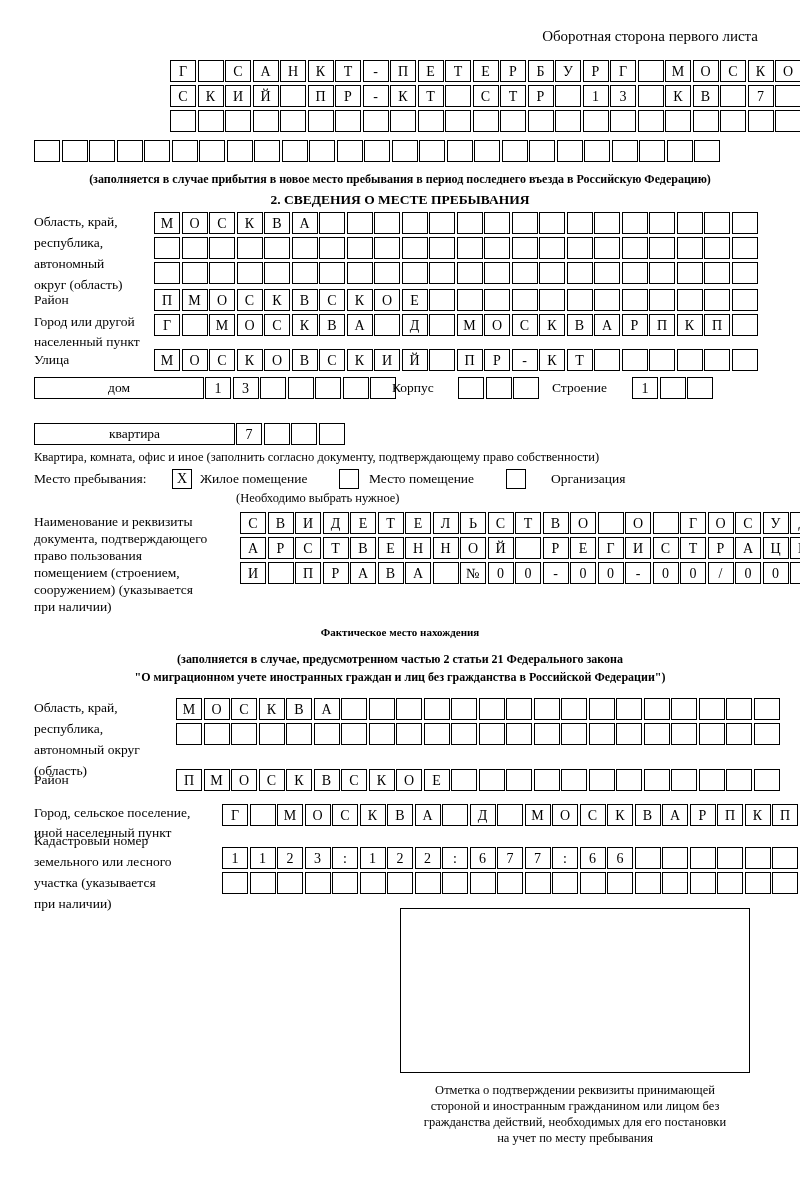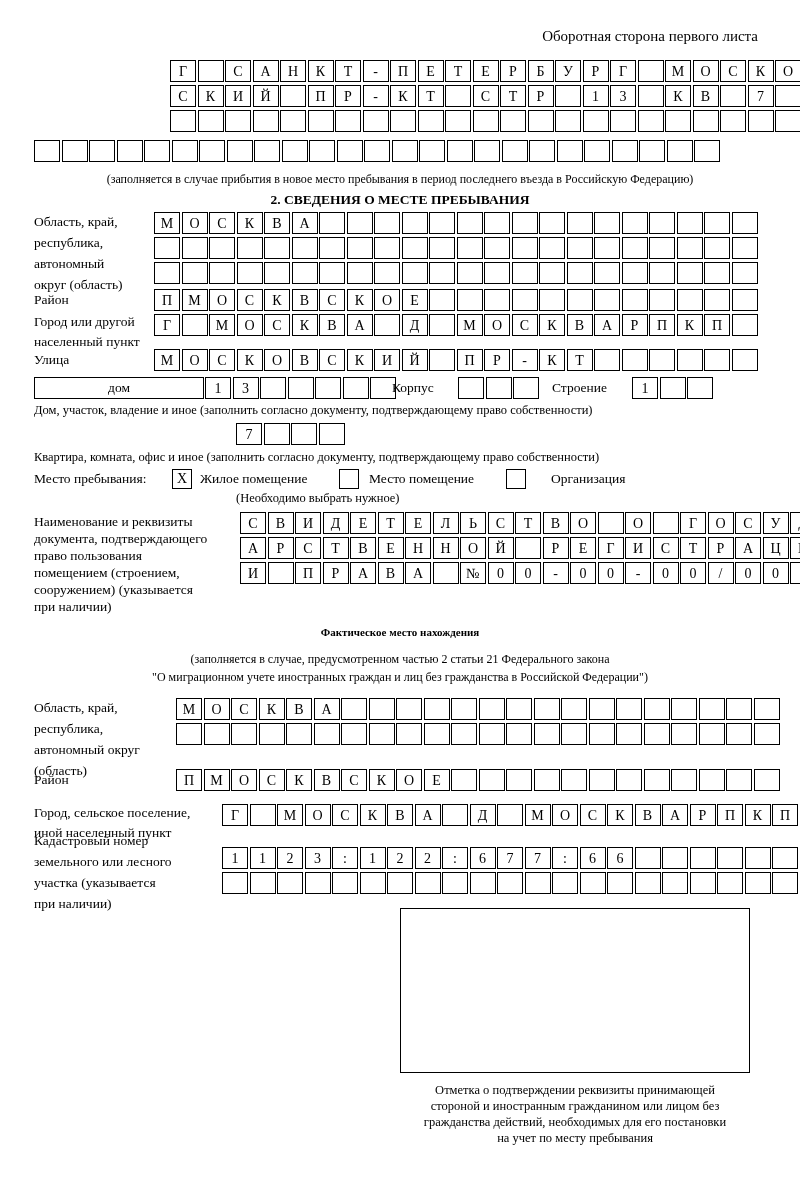--- a/index.html
+++ b/index.html
@@ -23,21 +23,21 @@
   .bx{
     width:26px;height:22px;
     border:1px solid #000;
     margin-right:1.5px;
     box-sizing:border-box;
     text-align:center;
     font-size:14px;
     line-height:21px;
     font-family:"Liberation Serif", serif;
   }
-  .center{position:absolute;text-align:center;width:100%;}
+  .center{position:absolute;text-align:center;width:100%;font-weight:bold;}
   .bold{font-weight:bold;}
   .note{font-size:12px;}
   .wideline{
     border:1px solid #000;box-sizing:border-box;
     height:22px;display:flex;align-items:center;justify-content:center;
     font-size:13.5px;
   }
   .chk{
     width:20px;height:20px;border:1px solid #000;box-sizing:border-box;
     text-align:center;font-size:14px;line-height:18px;display:inline-block;
@@ -338,22 +338,22 @@
       <div class="bx"></div>
       <div class="bx"></div>
     </div>
   <div class="lbl" style="position:absolute;left:552px;top:380px;">Строение</div>
   <div class="boxes" id="stroenie" style="position:absolute;left:632px;top:377px;">
       <div class="bx">1</div>
       <div class="bx"></div>
       <div class="bx"></div>
     </div>
 
-  <div class="lbl sm" style="position:absolute;left:34px;top:403px;">Дом, участок, владение и иное (заполнить согласно документу, подтверждающему право собственности)</div>
-
+
+  <div class="wideline" style="position:absolute;left:34px;top:423px;width:201px;">квартира</div>
   <div class="boxes" id="flat" style="position:absolute;left:236px;top:423px;">
       <div class="bx">7</div>
       <div class="bx"></div>
       <div class="bx"></div>
       <div class="bx"></div>
     </div>
   <div class="lbl sm" style="position:absolute;left:34px;top:450px;">Квартира, комната, офис и иное (заполнить согласно документу, подтверждающему право собственности)</div>
 
   <div class="lbl" style="position:absolute;left:34px;top:471px;">Место пребывания:</div>
   <div class="chk" style="position:absolute;left:172px;top:469px;">X</div>

